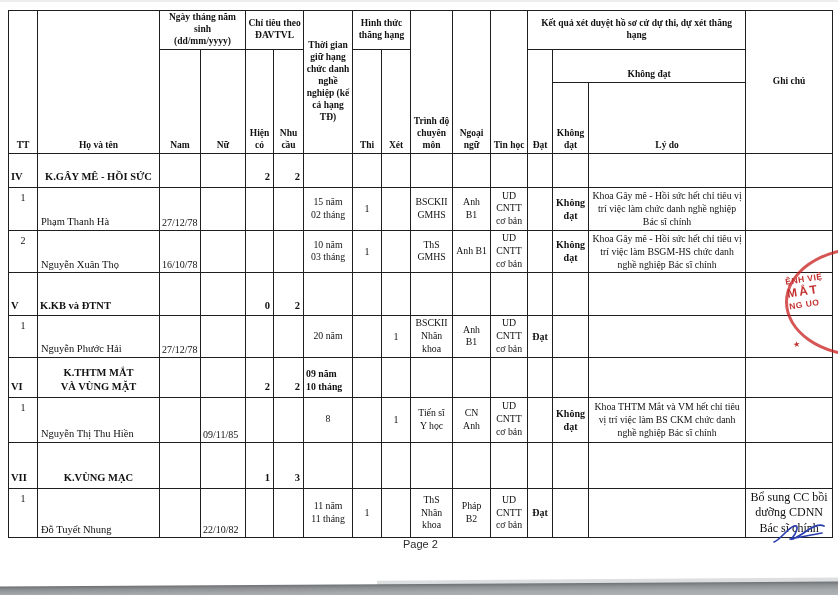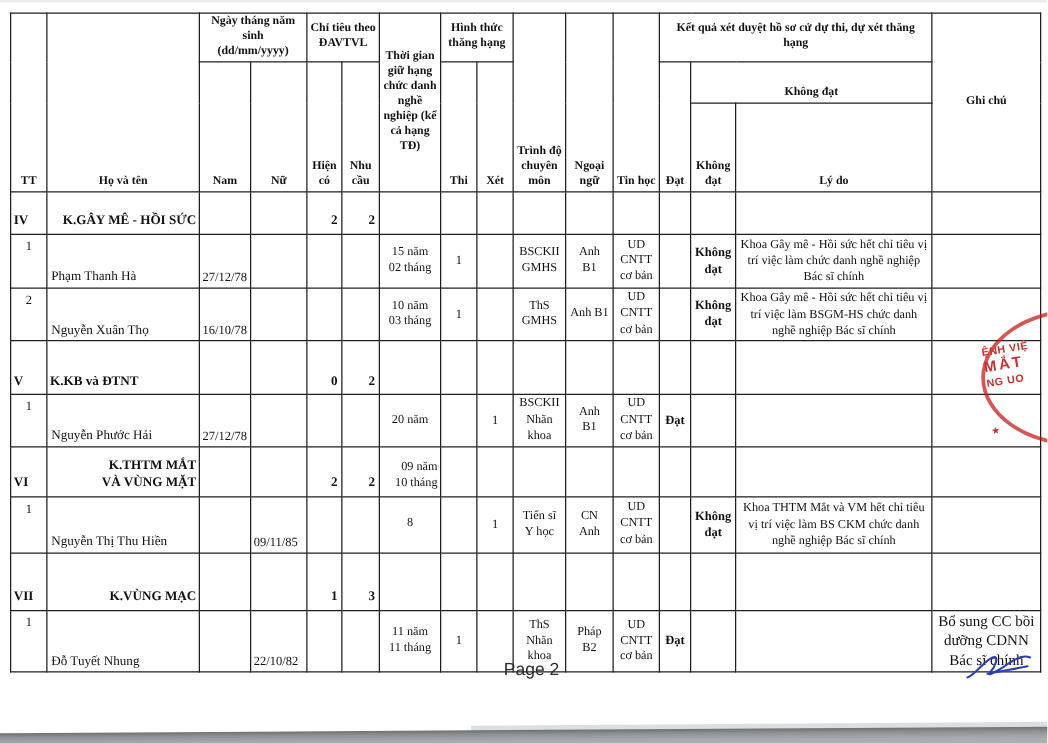--- a/index.html
+++ b/index.html
@@ -22,38 +22,38 @@
     color:#111;
   }
   table.doc th {
     font-weight:bold; font-size:9.5px; line-height:1.25;
     text-align:center; vertical-align:bottom;
   }
   table.doc th.grp { vertical-align:middle; }
   table.doc td { font-size:10px; line-height:1.3; }
 
   tr.section td { font-weight:bold; vertical-align:bottom; font-size:10.5px; padding-bottom:3px; }
-  tr.section td.c-name { text-align:right; }
+  tr.section td.c-name { text-align:center; }
   tr.section.align-left td.c-name { text-align:left; }
   tr.section td.c-hien_co, tr.section td.c-nhu_cau { text-align:right; padding-right:3px; }
-  tr.section td.c-time { text-align:right; font-weight:normal; font-size:9.8px;margin-top:12px; }
+  tr.section td.c-time { text-align:left; font-weight:bold; font-size:9.8px;margin-top:12px; }
 
   tr.person td { vertical-align:middle; text-align:center; }
   tr.person td.c-tt { vertical-align:top; padding-top:3px; }
   tr.person td.c-name { vertical-align:bottom; text-align:left; font-size:10.5px; padding-left:3px; }
   tr.person td.c-nam, tr.person td.c-nu { vertical-align:bottom; text-align:left; padding-right:1px; }
   tr.person td.c-dat, tr.person td.c-khong_dat { font-weight:bold; }
   tr.person td.c-time { font-size:9.8px; }
   tr.person td.c-ly_do { font-size:9.8px; line-height:1.35; }
   tr.person td.c-ghi_chu { font-size:12px; }
   tr.person td.c-degree, tr.person td.c-language, tr.person td.c-it { font-size:9.8px; }
 
   .page-label {
-    position:absolute; left:403px; top:527px;
-    font-family:"Liberation Sans", sans-serif; font-size:14px; color:#2b2b2b;
+    position:absolute; left:403px; top:538px;
+    font-family:"Liberation Sans", sans-serif; font-size:11px; color:#2b2b2b;
   }
 
   
   .stamp { position:absolute; top:243px; right:0; width:55px; height:120px; }
   .stamp-ring {
     position:absolute; left:2px; top:4px; width:150px; height:104px;
     border:3px solid rgba(200,30,30,0.75); border-radius:50%;
   }
   .stamp-text {
     position:absolute; left:4px; top:30px; width:48px;

